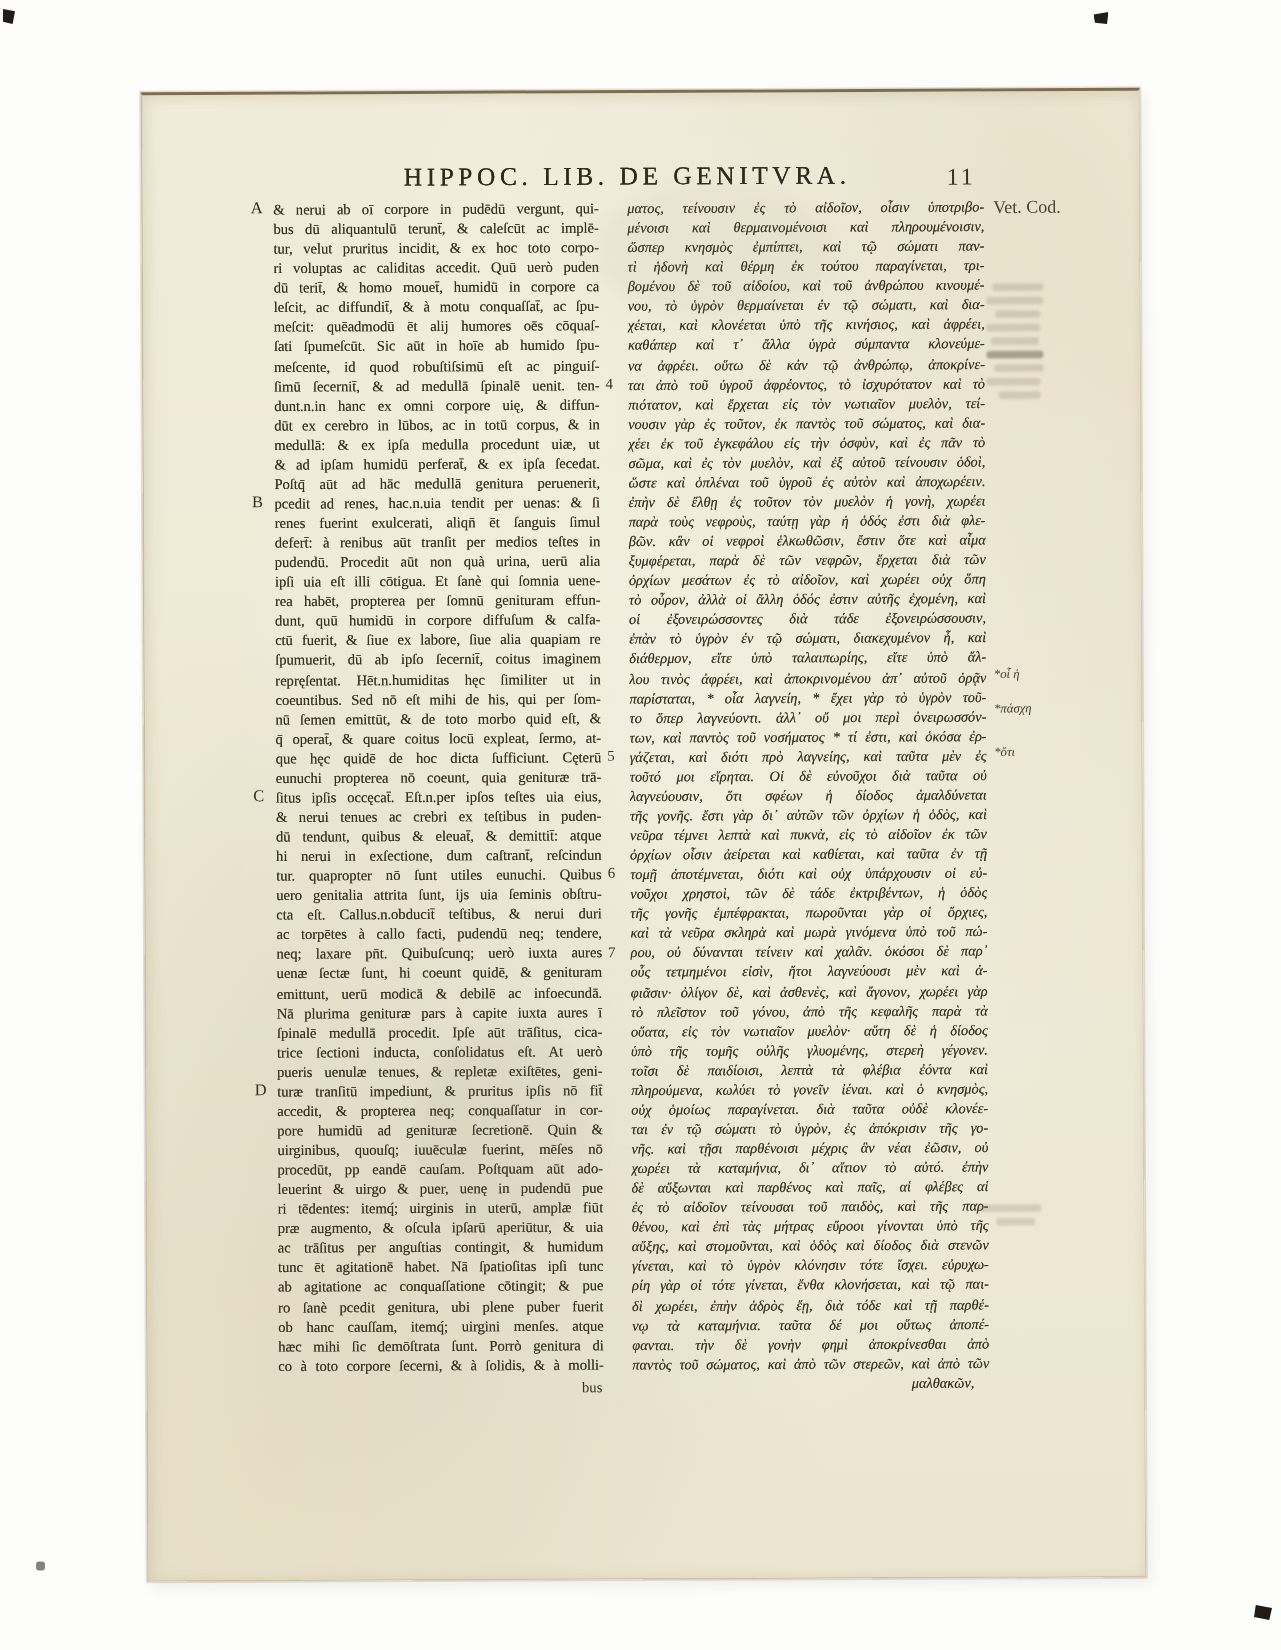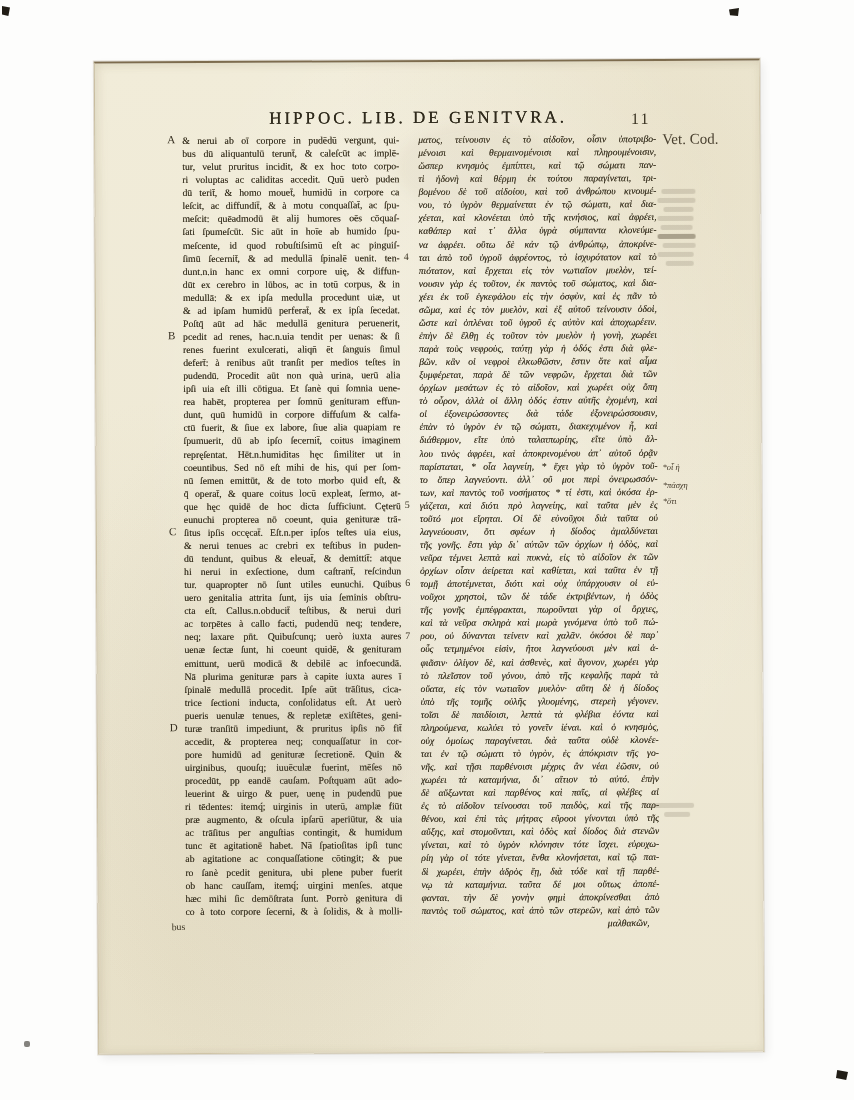--- a/index.html
+++ b/index.html
@@ -27,21 +27,21 @@
   }
   .running-head{
     position:absolute;left:88px;top:46px;width:470px;text-align:center;
     font-size:17px;letter-spacing:3px;white-space:nowrap;
     color:#2f2a1c;text-shadow:0 0 .4px #2f2a1c;
   }
   .page-number{
     position:absolute;left:536px;top:49px;font-size:16px;letter-spacing:2px;color:#3a3322;
   }
   .vet-cod{
-    position:absolute;left:567px;top:70px;font-size:15px;color:#4a4130;white-space:nowrap;
+    position:absolute;left:567px;top:70px;font-size:12px;color:#4a4130;white-space:nowrap;
   }
   .col{position:absolute;top:71px;}
   .col-latin{left:87px;width:217px;font-size:9.8px;letter-spacing:-0.05px;}
   .col-greek{left:323px;width:238px;font-size:9.6px;font-style:italic;}
   .tline{
     height:13.07px;line-height:13.07px;overflow:hidden;white-space:nowrap;
     text-align:justify;text-align-last:justify;color:#37301f;
     text-shadow:0 0 .35px rgba(55,48,31,.65);
   }
   .tline.last-right{text-align-last:right;padding-right:10px;}
@@ -50,21 +50,21 @@
     text-align:left;line-height:13px;
   }
   .gutter-number{
     position:absolute;left:308px;width:12px;font-size:10px;color:#37301f;line-height:13px;
   }
   .margin-note{
     position:absolute;left:566px;width:50px;font-size:8.5px;font-style:italic;
     color:#43392a;line-height:11px;white-space:nowrap;
   }
   .catchword{
-    position:absolute;left:73px;width:217px;top:858px;
+    position:absolute;left:86px;width:217px;top:858px;text-align:right;
     font-size:9.8px;color:#37301f;
   }
   
   .bleed{position:absolute;filter:blur(.6px);}
   .bleed .bl-line{height:5px;margin-bottom:4px;border-radius:2px;
     background:rgba(120,110,90,.22);}
   .bleed .bl-dark{background:rgba(90,80,60,.45);}
   .speck{position:absolute;background:#211d16;}
   .stain{position:absolute;border-radius:50%;filter:blur(6px);}
 </style>
@@ -225,21 +225,21 @@
   <div class="stain" style="left:180px;top:620px;width:120px;height:150px;background:rgba(140,130,110,.08);"></div>
   <div class="stain" style="left:300px;top:60px;width:160px;height:90px;background:rgba(150,138,112,.07);"></div>
 <div class="margin-letter" style="top: 70px;">A</div>
     <div class="margin-letter" style="top: 266.05px;">B</div>
     <div class="margin-letter" style="top: 462.1px;">C</div>
     <div class="margin-letter" style="top: 658.15px;">D</div>
     <div class="gutter-number" style="top: 187.63px;">4</div>
     <div class="gutter-number" style="top: 435.96px;">5</div>
     <div class="gutter-number" style="top: 514.38px;">6</div>
     <div class="gutter-number" style="top: 566.66px;">7</div>
-    <div class="margin-note" style="top: 401px;">*οἷ ἡ</div>
-    <div class="margin-note" style="top: 419px;">*πάσχη</div>
+    <div class="margin-note" style="top: 383px;">*οἷ ἡ</div>
+    <div class="margin-note" style="top: 406px;">*πάσχη</div>
     <div class="margin-note" style="top: 435px;">*ὅτι</div>
   </div>
 
 <div class="speck" style="left:2px;top:6px;width:8px;height:10px;clip-path:polygon(0 0,100% 15%,80% 100%,0 85%);"></div>
 <div class="speck" style="left:729px;top:8px;width:10px;height:8px;clip-path:polygon(0 20%,100% 0,90% 100%,10% 90%);"></div>
 <div class="speck" style="left:836px;top:1070px;width:12px;height:10px;clip-path:polygon(10% 0,100% 20%,85% 100%,0 80%);"></div>
 <div class="speck" style="left:24px;top:1041px;width:6px;height:6px;opacity:.55;border-radius:2px;"></div>
 
 </body></html>

